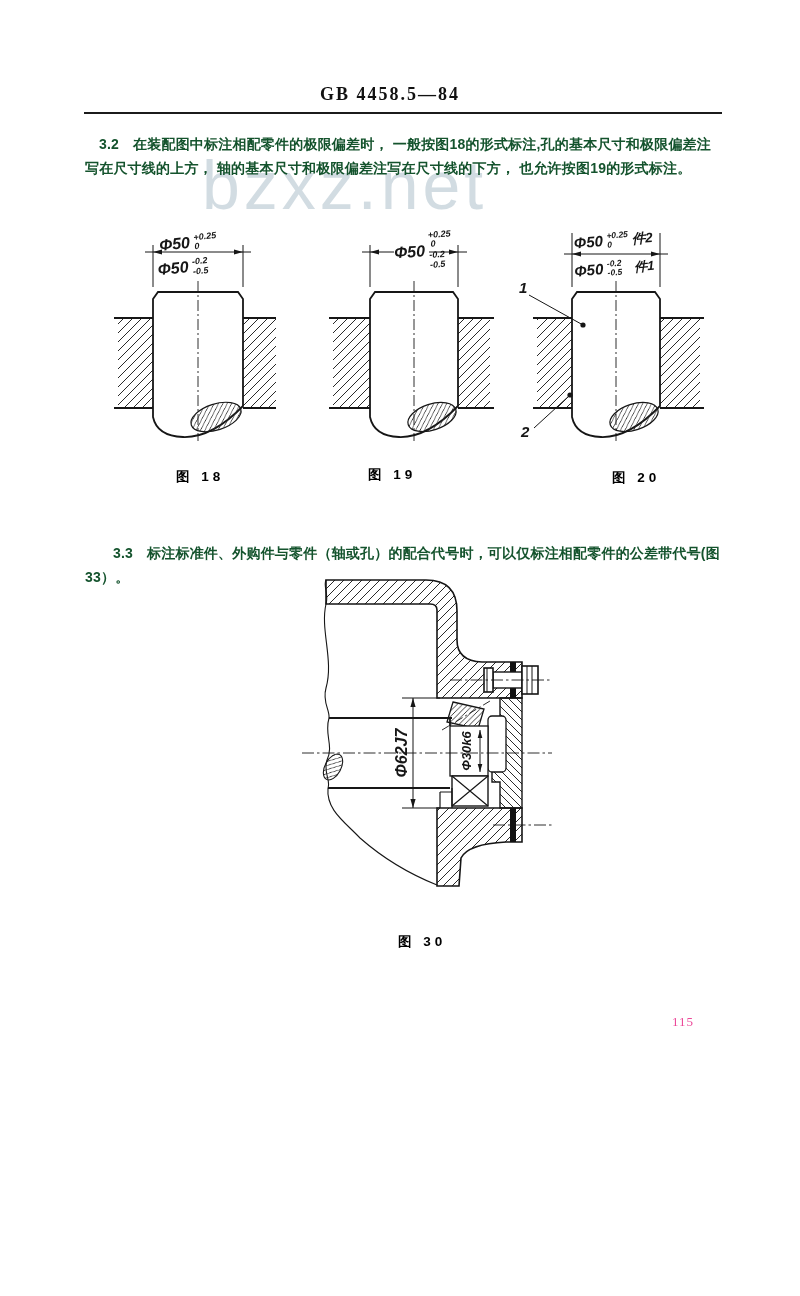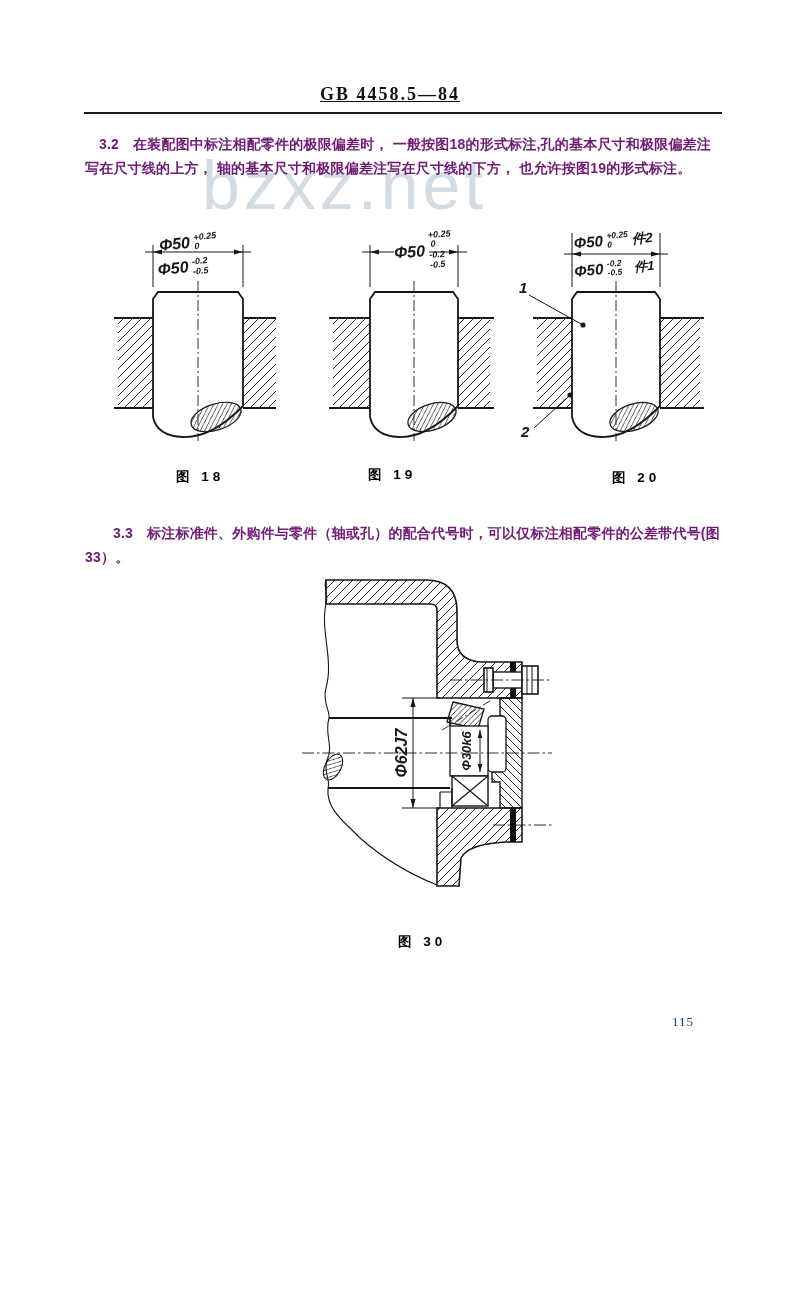--- a/index.html
+++ b/index.html
@@ -1,36 +1,36 @@
 <!DOCTYPE html>
 <html><head>
 <meta charset="utf-8">
 <style>
   html,body{margin:0;padding:0;background:#e8e8e8;}
   .page{position:relative;width:800px;height:1296px;background:#ffffff;overflow:hidden;
         font-family:"Liberation Sans","DejaVu Sans",sans-serif;color:#1a1a1a;}
   .header{position:absolute;left:0;top:84px;width:780px;text-align:center;
           font-family:"Liberation Serif","DejaVu Serif",serif;font-weight:bold;
-          font-size:18px;letter-spacing:2px;color:#111;text-decoration:underline;}
+          font-size:18px;letter-spacing:2px;color:#111;}
   .rule{position:absolute;left:84px;top:112px;width:638px;height:2px;background:#1b1b1b;}
   .watermark{position:absolute;left:202px;top:146px;font-size:68px;font-weight:normal;
              letter-spacing:4px;color:rgba(173,192,203,0.55);z-index:0;}
   .para{position:absolute;width:640px;font-size:14px;line-height:24px;
-        letter-spacing:0.2px;font-weight:600;color:#701a75;z-index:2;}
+        letter-spacing:0.2px;font-weight:600;color:#14532d;z-index:2;}
   .p32{left:85px;top:132px;}
   .p33{left:85px;top:521px;}
   .pline{white-space:nowrap;}
   .ind1{padding-left:14px;}
   .ind2{padding-left:42px;}
-  .ind3{padding-left:28px;}
+  .ind3{padding-left:28px;margin-top:20px;}
   .num{font-weight:bold;margin-right:14px;}
   .figsvg{position:absolute;z-index:1;}
   .caption{position:absolute;font-size:13.5px;font-weight:600;color:#000000;
            letter-spacing:4px;z-index:2;}
-  .pageno{position:absolute;left:672px;top:1014px;font-size:13px;color:#0c4a6e;
+  .pageno{position:absolute;left:672px;top:1014px;font-size:13px;color:#ec4899;
           font-family:"Liberation Serif","DejaVu Serif",serif;letter-spacing:1px;}
   svg text{font-family:"Liberation Sans","DejaVu Sans",sans-serif;}
   .dimtxt{font-style:italic;font-weight:600;fill:#161616;}
   .toltxt{font-style:italic;font-weight:600;fill:#161616;}
 </style>
 </head>
 <body>
 
 <svg width="0" height="0" style="position:absolute" aria-hidden="true">
   <defs>

